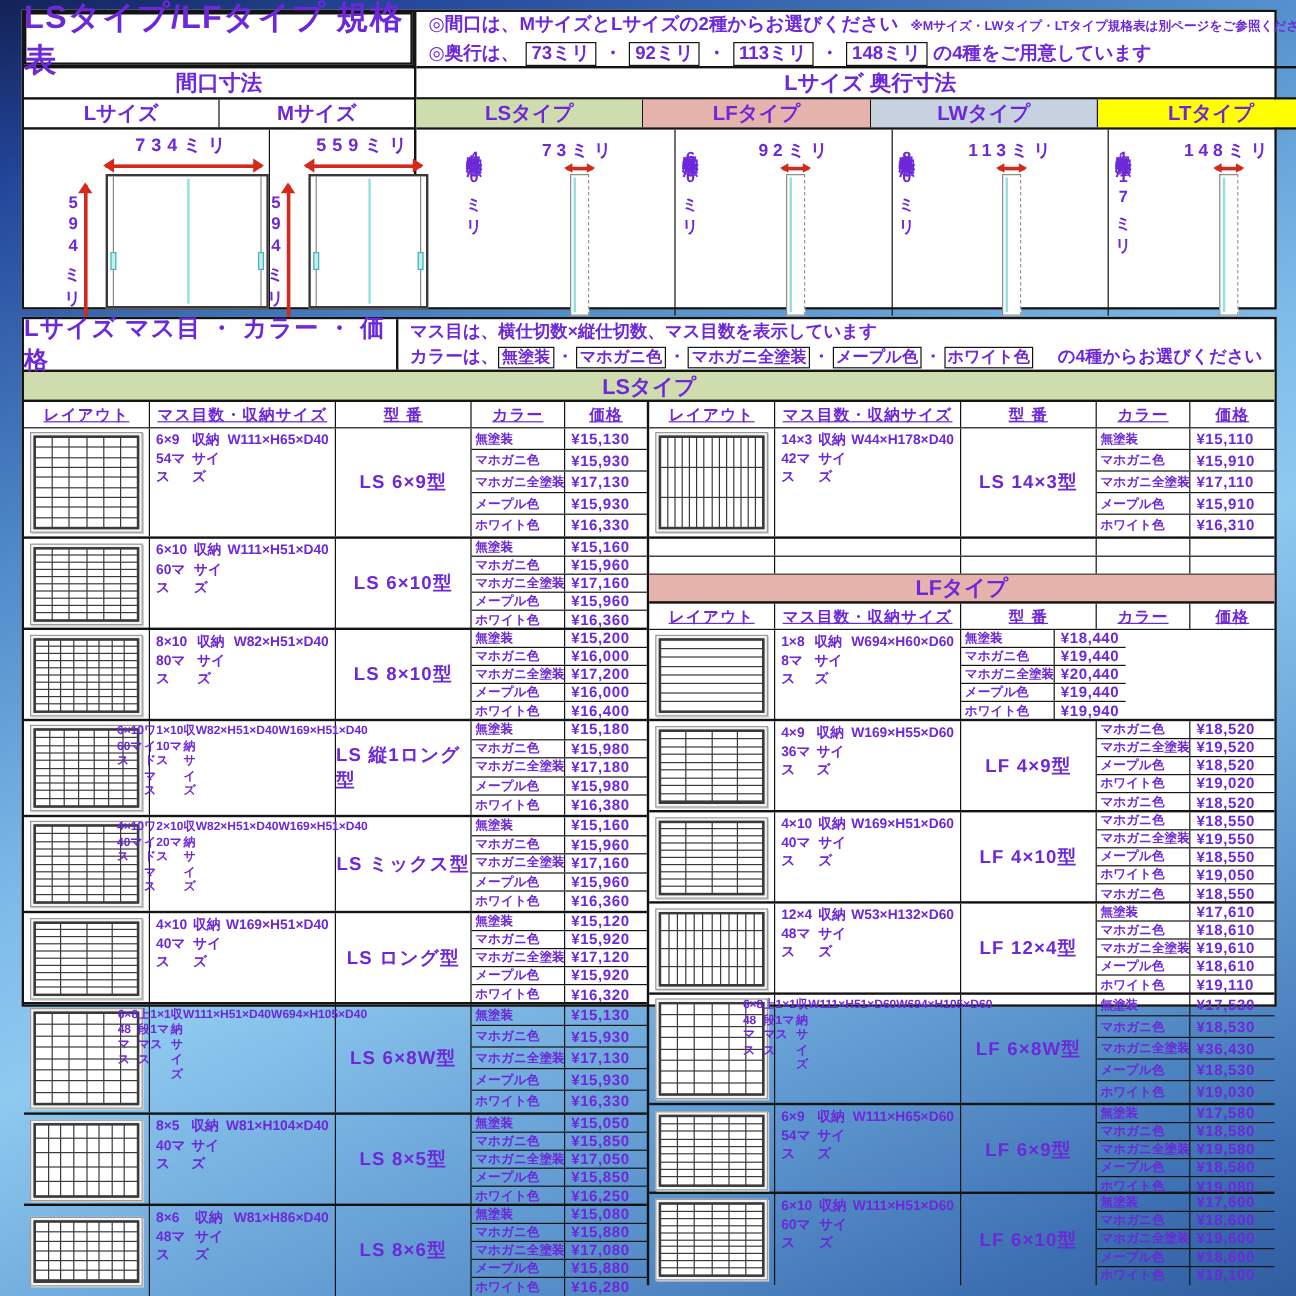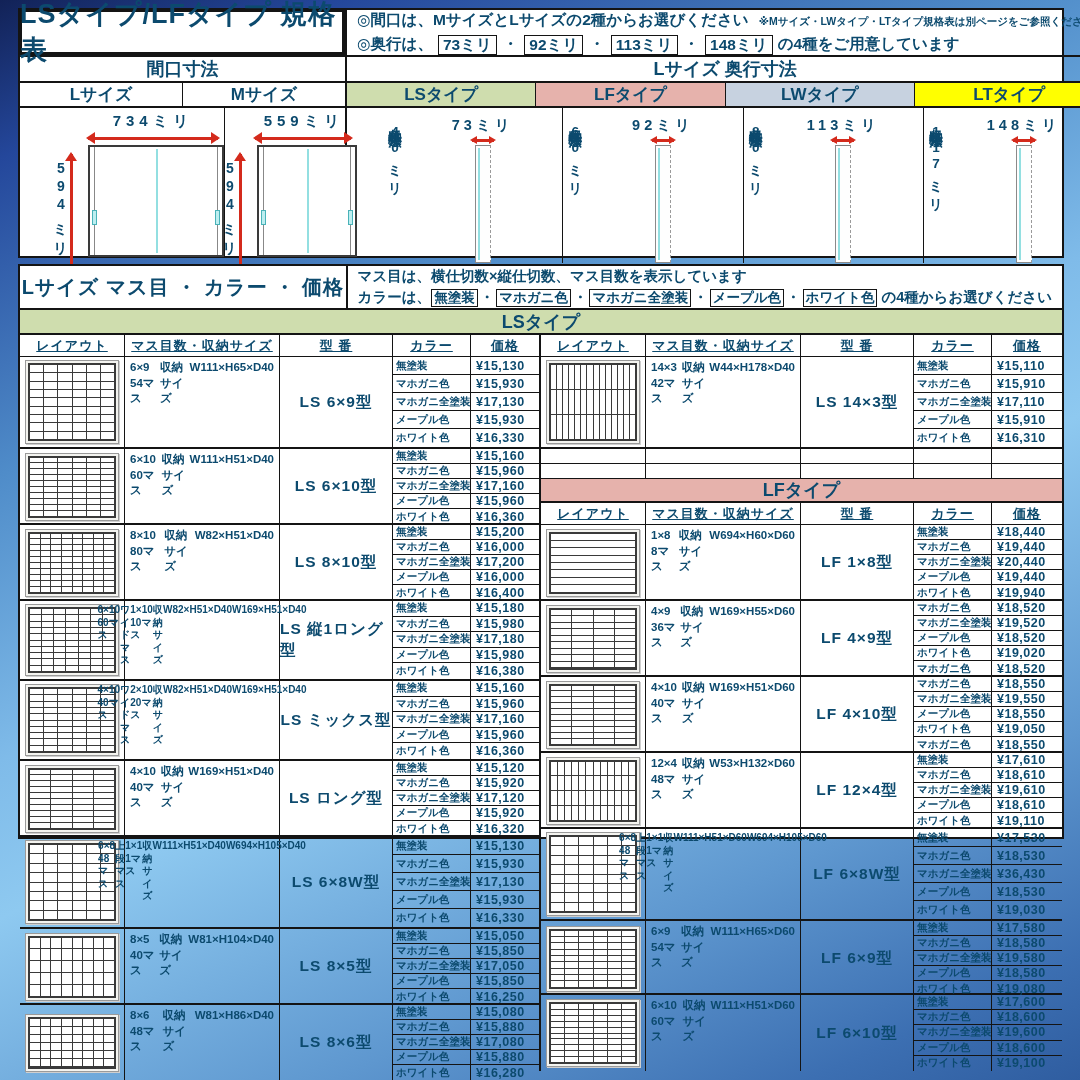--- a/index.html
+++ b/index.html
@@ -1,19 +1,19 @@
 <!DOCTYPE html>
 <html><head>
 <meta charset="utf-8">
 <style>
   * { margin:0; padding:0; box-sizing:border-box; }
   html,body { width:1080px; height:1080px; }
   .canvas {
     position:relative; width:1080px; height:1080px; overflow:hidden;
-    font-family:"Liberation Sans","DejaVu Sans",sans-serif; color:#0c4a6e;
+    font-family:"Liberation Sans","DejaVu Sans",sans-serif; color:#6d28d9;
     background:linear-gradient(155deg,#122257 0%,#24479b 10%,#4f8cc9 30%,#7fbbe9 48%,#8ec9f0 58%,#5e97cf 78%,#3c6fb2 92%,#2f5da0 100%);
   }
   .sheet { position:absolute; background:#fff; border:2px solid #141414; }
   .top-sheet { left:18px; top:8px; width:1046px; height:250px; display:flex; }
   .top-left { width:327px; border-right:2px solid #141414; display:flex; flex-direction:column; }
   .top-right { flex:1; display:flex; flex-direction:column; }
 
   .title-box { height:47px; border-bottom:3px solid #141414; border-right:1px solid #141414;
     box-shadow:inset 0 0 0 2px #141414;
     display:flex; align-items:center; justify-content:center; font-weight:bold; font-size:27px; letter-spacing:1px; }
@@ -211,21 +211,21 @@
               <span class="opt-box">無塗装</span>
               <span class="dot-sep">・</span>
               <span class="opt-box">マホガニ色</span>
               <span class="dot-sep">・</span>
               <span class="opt-box">マホガニ全塗装</span>
               <span class="dot-sep">・</span>
               <span class="opt-box">メープル色</span>
               <span class="dot-sep">・</span>
               <span class="opt-box">ホワイト色</span>
             </span>
-          <span style="margin-left:4px;">の4種からお選びください</span>
+          <span style="margin-left:20px;">の4種からお選びください</span>
         </div>
       </div>
     </div>
     <div class="banner ls-banner" id="ls-banner" style="background: rgb(207, 221, 174);">LSタイプ</div>
     <div class="tables">
       <div class="table-half left" id="left-table">
           <div class="t-header">
             <div>レイアウト</div>
             <div>マス目数・収納サイズ</div>
             <div>型 番</div>
@@ -1187,21 +1187,20 @@
                   <div></div>
                   <div></div>
                 </div>
               </div>
             </div>
             <div class="cell spec-cell">
               <div>1×8 8マス</div>
               <div>収納サイズ</div>
               <div>W694×H60×D60</div>
             </div>
-            <div class="cell model-cell">LF 1×8型</div>
             <div class="price-block">
               <div class="p-line">
                 <div class="p-color">無塗装</div>
                 <div class="p-price">¥18,440</div>
               </div>
               <div class="p-line">
                 <div class="p-color">マホガニ色</div>
                 <div class="p-price">¥19,440</div>
               </div>
               <div class="p-line">

